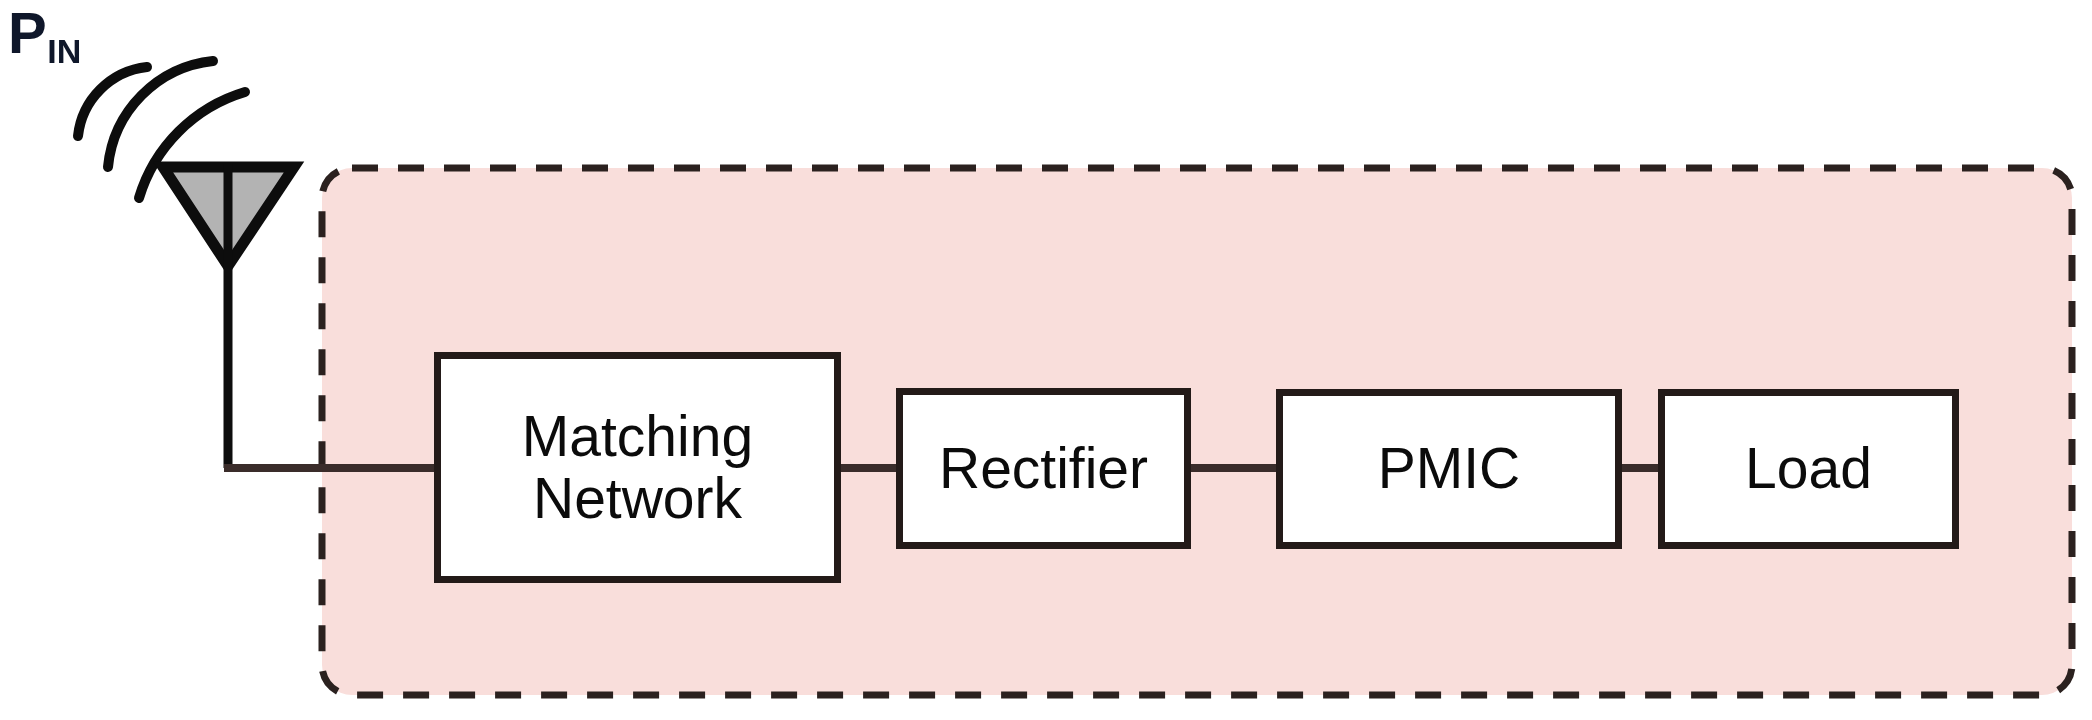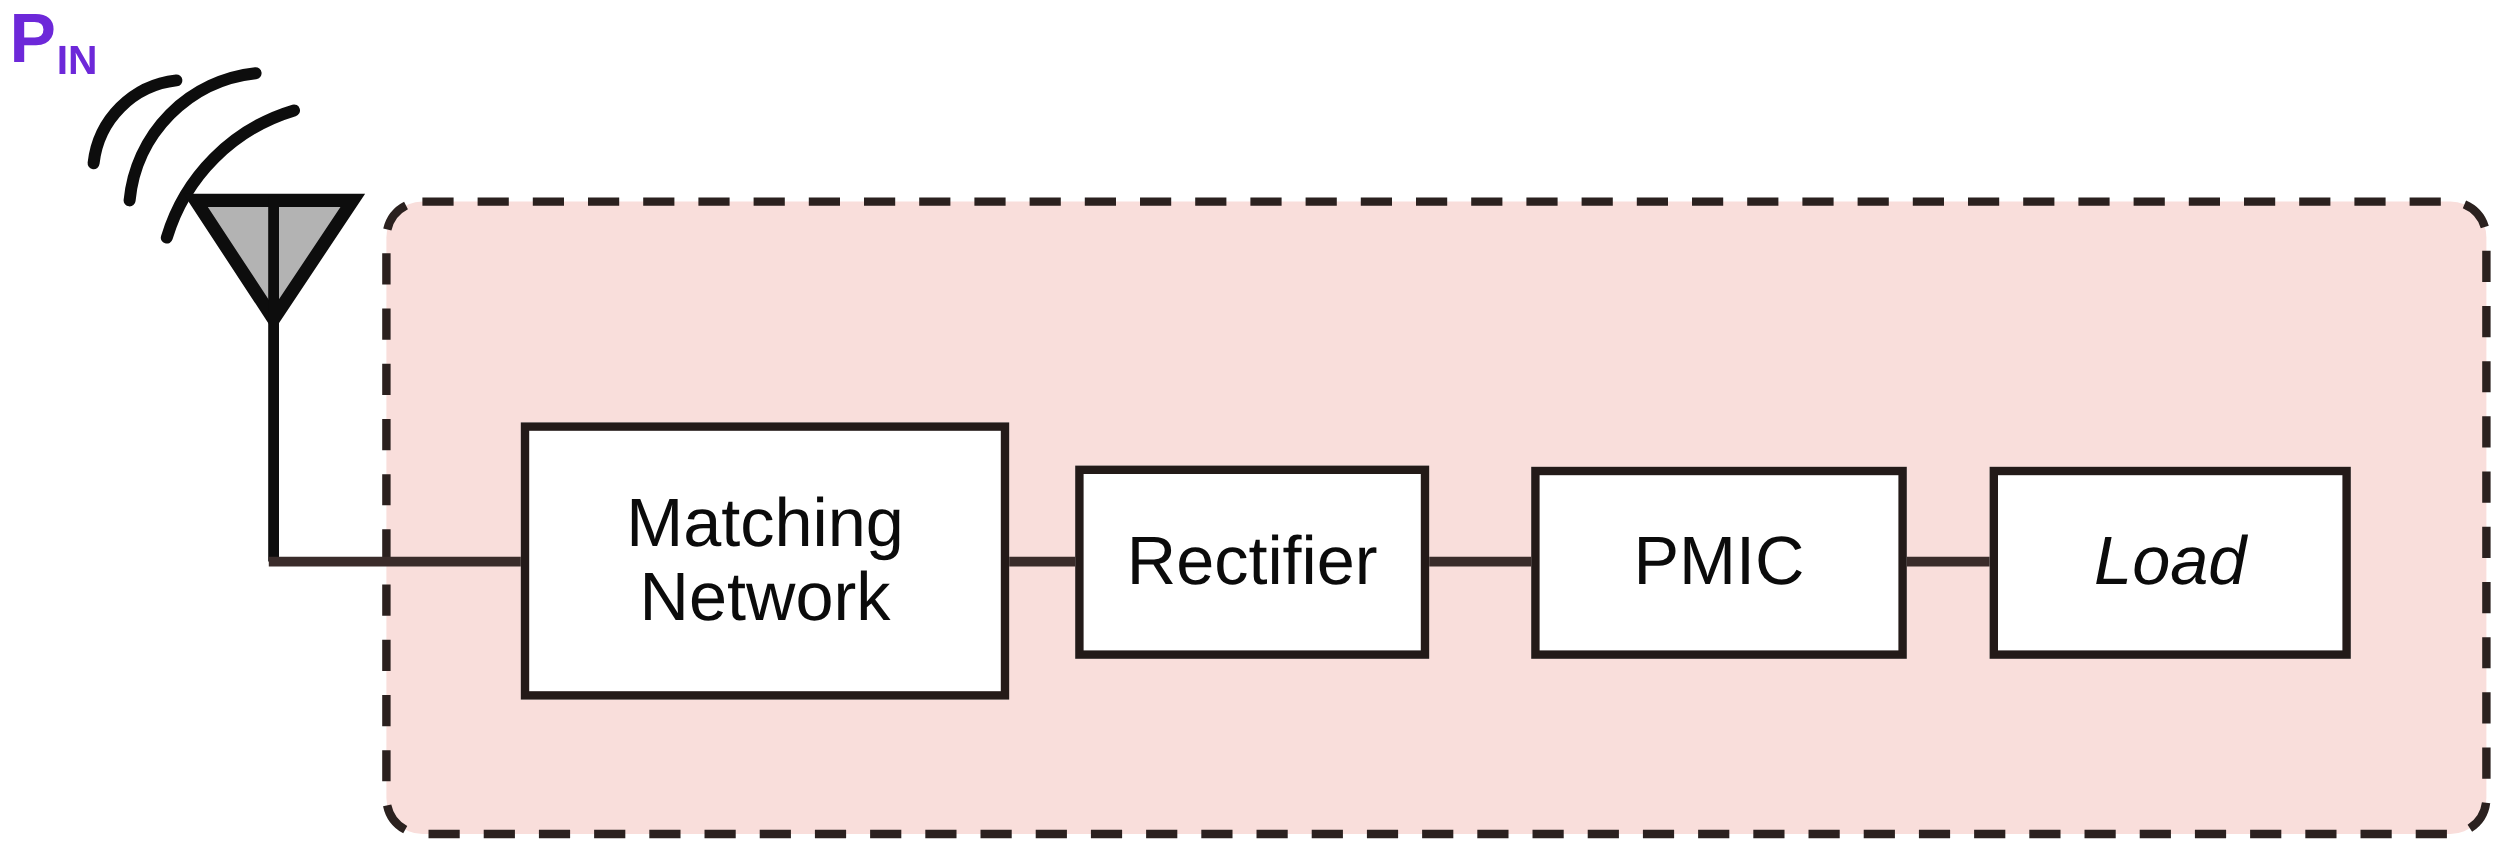--- a/index.html
+++ b/index.html
@@ -28,21 +28,21 @@
   }
   
   .pin-label {
     position: absolute;
     left: 8px;
     top: 4px;
     font-family: "Liberation Sans", sans-serif;
     font-weight: bold;
     font-size: 58px;
     line-height: 1;
-    color: #6d28d9;
+    color: #0f172a;
     letter-spacing: -0.5px;
     white-space: nowrap;
   }
   .pin-label .sub {
     font-size: 34px;
     font-weight: bold;
     vertical-align: baseline;
     position: relative;
     top: 10px;
     left: 1px;
@@ -79,35 +79,34 @@
     top: 388px;
     width: 295px;
     height: 161px;
   }
   #block-rectifier .block-label {
     font-size: 57px;
   }
   #block-pmic {
     left: 1276px;
     top: 389px;
-    width: 313px;
+    width: 346px;
     height: 160px;
   }
   #block-pmic .block-label {
     font-size: 57px;
   }
   #block-load {
     left: 1658px;
     top: 389px;
     width: 301px;
     height: 160px;
   }
   #block-load .block-label {
     font-size: 57px;
-    font-style: italic;
   }
 </style>
 </head>
 <body>
 
 <div id="canvas">
 
   <svg id="diagram-svg" viewBox="0 0 2092 720" xmlns="http://www.w3.org/2000/svg">
 
     <rect x="322" y="168" width="1750" height="527" rx="30" ry="30" fill="#f9dedb" stroke="#2b211f" stroke-width="7" stroke-dasharray="26 20" stroke-linecap="butt"></rect>

